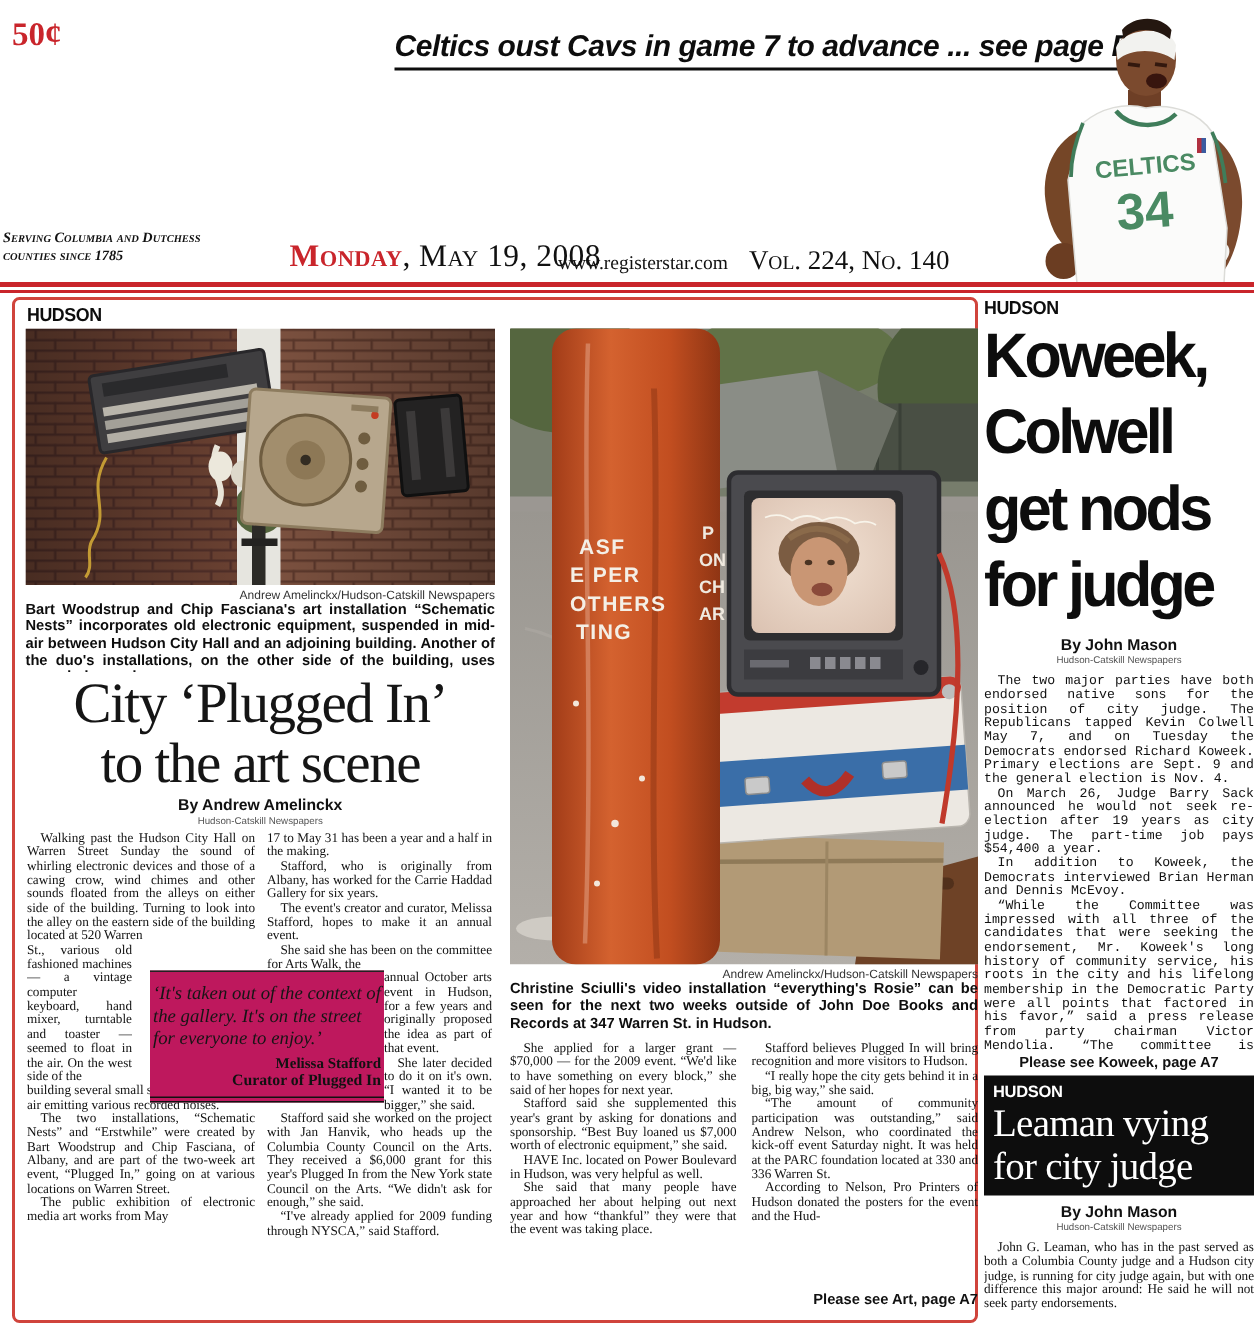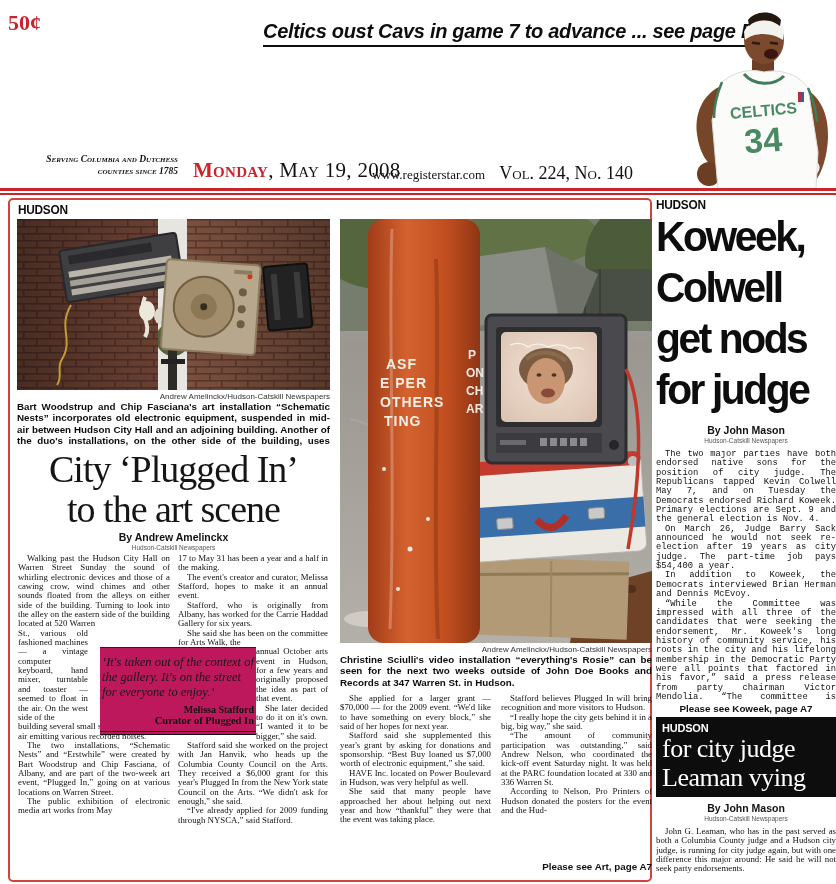--- a/index.html
+++ b/index.html
@@ -8,21 +8,21 @@
   .abs{position:absolute;}
 
   
   .price{font-weight:bold;font-size:22px;color:#c9252b;}
   .teaser{font-family:"Liberation Sans",sans-serif;font-style:italic;font-weight:bold;
           font-size:20px;color:#0d0d0d;border-bottom:2.5px solid #0d0d0d;padding-bottom:3px;
           letter-spacing:-0.3px;}
   .mast-title{font-weight:bold;font-size:100px;line-height:1;color:#c9252b;letter-spacing:-6px;
           white-space:nowrap;text-shadow:-3px 3px 0 rgba(40,10,10,0.22);}
   .mast-title-inner{display:inline-block;transform:scaleX(1.03);transform-origin:left center;}
-  .tagline{font-style:italic;font-weight:bold;font-size:9.5px;line-height:1.3;text-align:right;
+  .tagline{font-style:italic;font-weight:bold;font-size:9.5px;line-height:1.3;text-align:left;
           font-variant:small-caps;width:176px;}
   .dateline{font-size:21px;font-variant:small-caps;letter-spacing:0.3px;white-space:nowrap;}
   .date-day{color:#c9252b;font-weight:bold;text-align:center;}
   .webvol{white-space:nowrap;}
   .website{font-weight:normal;font-size:13px;}
   .volume{font-size:18px;font-variant:small-caps;margin-left:10px;}
   .hdr-rule{height:8px;background:linear-gradient(#c9252b 0 3px,#ffffff 3px 5px,#c9252b 5px 7px,#fff 7px 8px);}
 
   
   .hudson{font-family:"Liberation Sans",sans-serif;font-weight:800;font-size:12.5px;
@@ -208,22 +208,22 @@
     <div class="abs body-col" style="left:8px;top:354px;width:152px;height:322px;">
       <p class="bp">Walking past the Hudson City Hall on Warren Street Sunday the sound of whirling electronic devices and those of a cawing crow, wind chimes and other sounds floated from the alleys on either side of the building. Turning to look into the alley on the eastern side of the building located at 520 Warren</p>
       <p class="noind narrowL">St., various old fashioned machines — a vintage computer keyboard, hand mixer, turntable and toaster — seemed to float in the air. On the west side of the</p>
       <p class="noind">building several small speakers hung in the air emitting various recorded noises.</p>
       <p class="bp">The two installations, “Schematic Nests” and “Erstwhile” were created by Bart Woodstrup and Chip Fasciana, of Albany, and are part of the two-week art event, “Plugged In,” going on at various locations on Warren Street.</p>
       <p class="bp">The public exhibition of electronic media art works from May</p>
     </div>
 
     <div class="abs body-col" style="left:168px;top:354px;width:150px;height:322px;">
       <p class="noind">17 to May 31 has been a year and a half in the making.</p>
+      <p class="bp">Stafford, who is originally from Albany,  has worked for the Carrie Haddad Gallery for six years.</p>
       <p class="bp">The event's  creator and curator, Melissa Stafford, hopes to make it an annual event.</p>
-      <p class="bp">Stafford, who is originally from Albany,  has worked for the Carrie Haddad Gallery for six years.</p>
       <p class="bp">She said she has been on the committee for Arts Walk, the</p>
       <p class="noind narrowR">annual October arts event in Hudson, for a few years and originally proposed the idea as part of that event.</p>
       <p class="bp narrowR">She later decided to do it on it's own. “I wanted it to be bigger,” she said.</p>
       <p class="bp">Stafford said she worked on the project with Jan Hanvik, who heads up the Columbia County Council on the Arts. They received a $6,000 grant for this year's Plugged In from the New York state Council on the Arts. “We didn't ask for enough,” she said.</p>
       <p class="bp">“I've already applied for 2009 funding through NYSCA,” said Stafford.</p>
     </div>
 
     <div class="abs pullquote" style="left:90px;top:447px;width:152px;">
       <div class="pq-text">‘It's taken out of the context of the gallery. It's on the street for everyone to enjoy.’</div>
       <div class="pq-attr">Melissa Stafford</div>
@@ -379,22 +379,22 @@
       <p class="bp">On March 26, Judge Barry Sack announced he would not seek re-election after 19 years as city judge. The part-time job pays $54,400 a year.</p>
       <p class="bp">In addition to Koweek, the Democrats interviewed Brian Herman and Dennis McEvoy.</p>
       <p class="bp">“While the Committee was impressed with all three of the candidates that were seeking the endorsement, Mr. Koweek's long history of community service, his roots in the city and his lifelong membership in the Democratic Party were all points that factored in his favor,” said a press release from party chairman Victor Mendolia. “The committee is looking forward to Mr. Koweek continuing the fair and thoughtful work of retiring</p>
     </div>
 
     <div class="abs cont" style="left:0;top:505px;width:180px;text-align:center;">Please see Koweek, page A7</div>
 
     <div class="abs black-box" style="left:0;top:519px;width:180px;height:80px;">
       <div class="bb-hudson">HUDSON</div>
       <div class="bb-headline">
+        <div>Leaman vying</div>
         <div>for city judge</div>
-        <div>Leaman vying</div>
       </div>
     </div>
 
     <div class="abs byline" style="left:0;top:604px;width:180px;">
       <span class="by">By John Mason</span>
       <span class="org">Hudson-Catskill Newspapers</span>
     </div>
 
     <div class="abs body-col" style="left:0;top:629px;width:180px;height:57px;">
       <p class="bp">John G. Leaman, who has in the past served as both a Columbia County judge and a Hudson city judge, is running for city judge again, but with one difference this major around: He said he will not seek party endorsements.</p>

